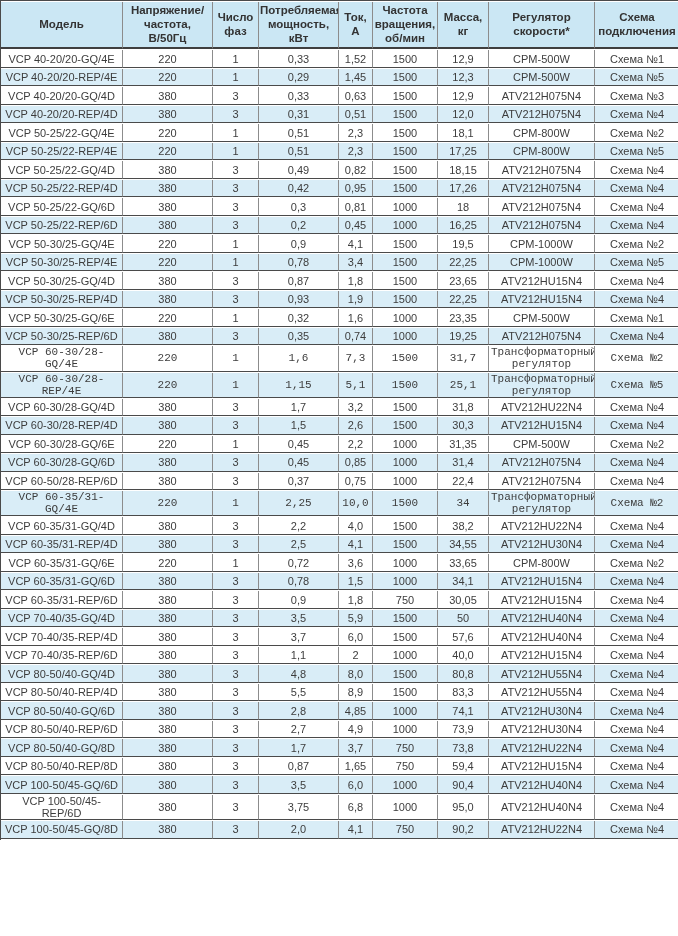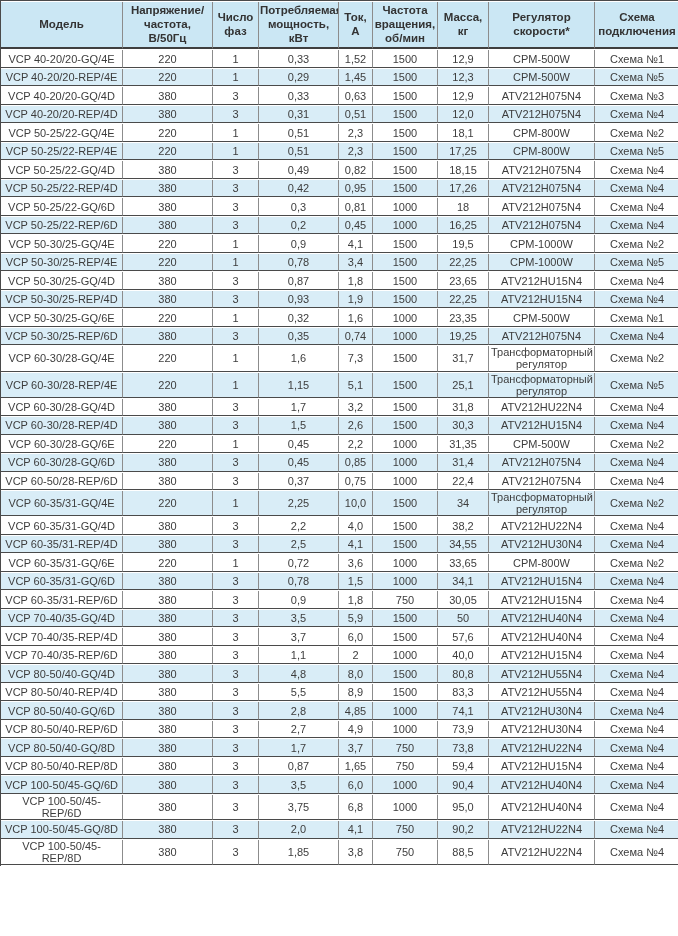--- a/index.html
+++ b/index.html
@@ -45,21 +45,21 @@
     border-bottom: 2px solid #3f3f3f;
   }
   tbody td {
     color: #3d3d3d;
     font-size: 11px;
     line-height: 1.1;
     height: 17.5px;
     padding: 0 2px;
   }
   tbody tr.shaded td { background: #d9edf7; }
-  tbody tr.tall td { height: 18px; }
+  tbody tr.tall td { height: 18px; font-family: Liberation Mono, monospace; }
 </style>
 </head>
 <body>
 
 <div class="page">
   <table class="spec-table">
     <colgroup>
         <col style="width: 122px;">
         <col style="width: 90px;">
         <col style="width: 46px;">
@@ -538,26 +538,15 @@
           <td>VCP 100-50/45-GQ/8D</td>
           <td>380</td>
           <td>3</td>
           <td>2,0</td>
           <td>4,1</td>
           <td>750</td>
           <td>90,2</td>
           <td>ATV212HU22N4</td>
           <td>Схема №4</td>
         </tr>
-        <tr>
-          <td>VCP 100-50/45-REP/8D</td>
-          <td>380</td>
-          <td>3</td>
-          <td>1,85</td>
-          <td>3,8</td>
-          <td>750</td>
-          <td>88,5</td>
-          <td>ATV212HU22N4</td>
-          <td>Схема №4</td>
-        </tr>
       </tbody>
   </table>
 </div>
 
 </body></html>

